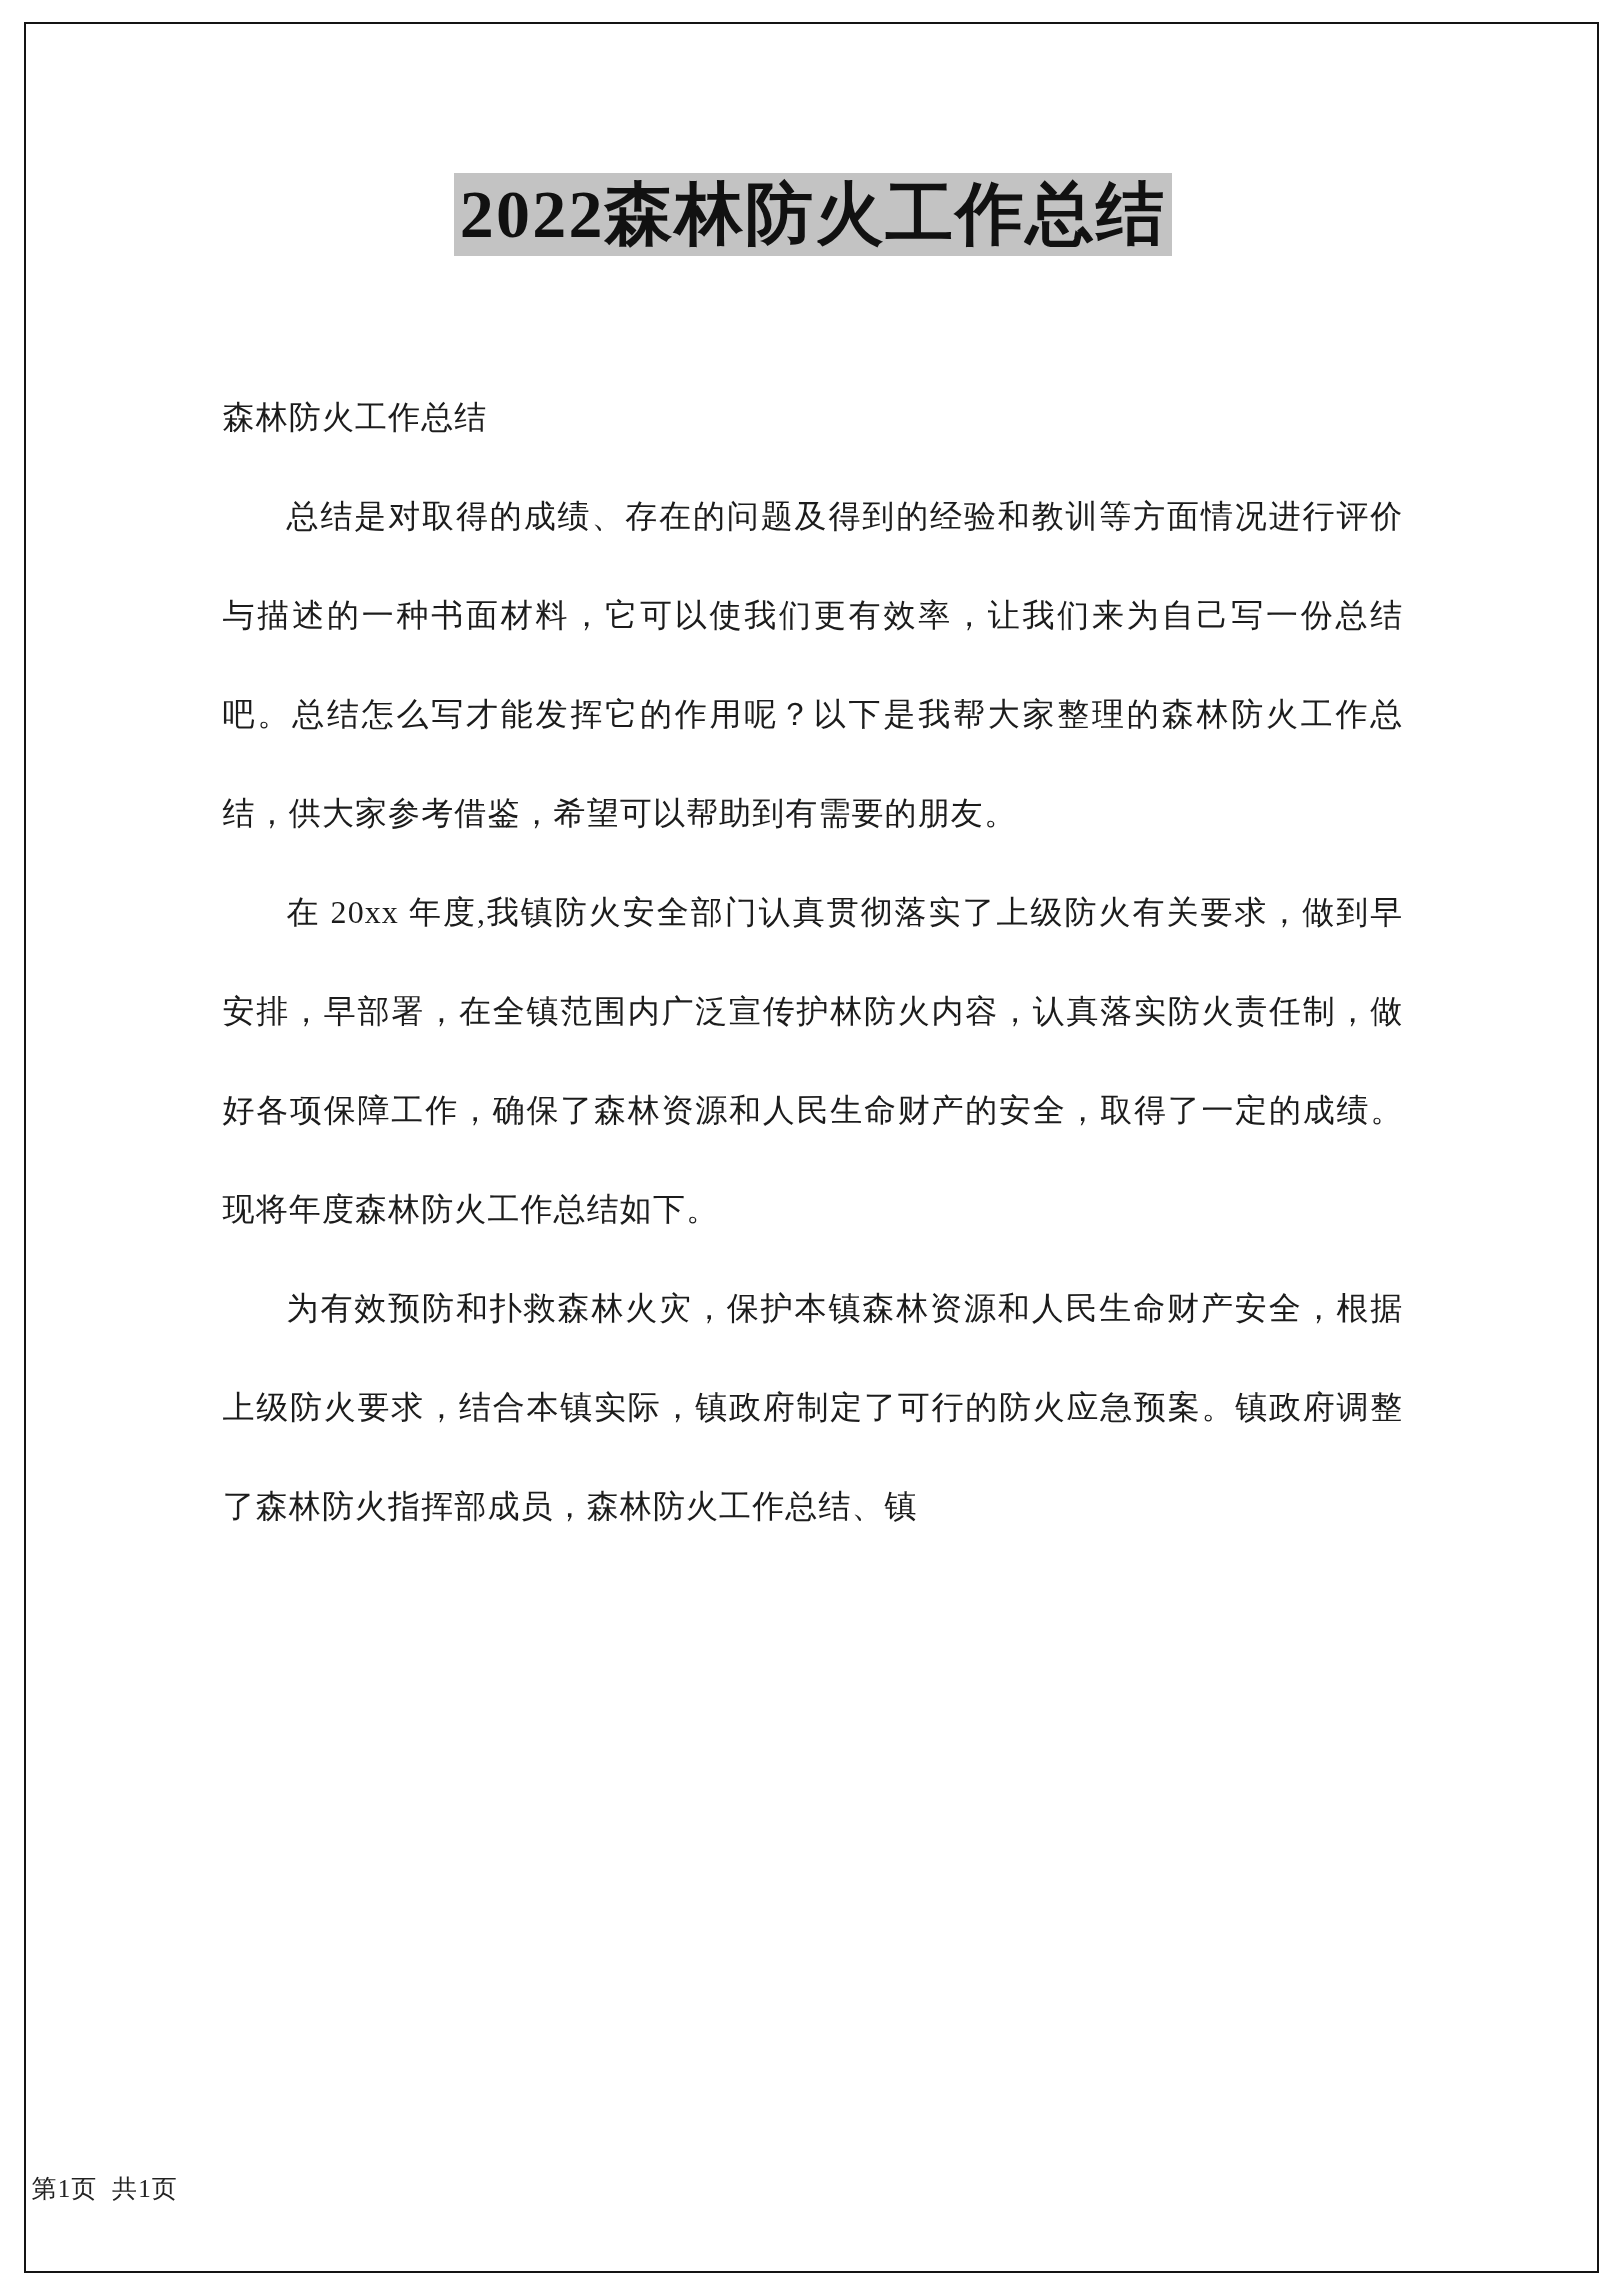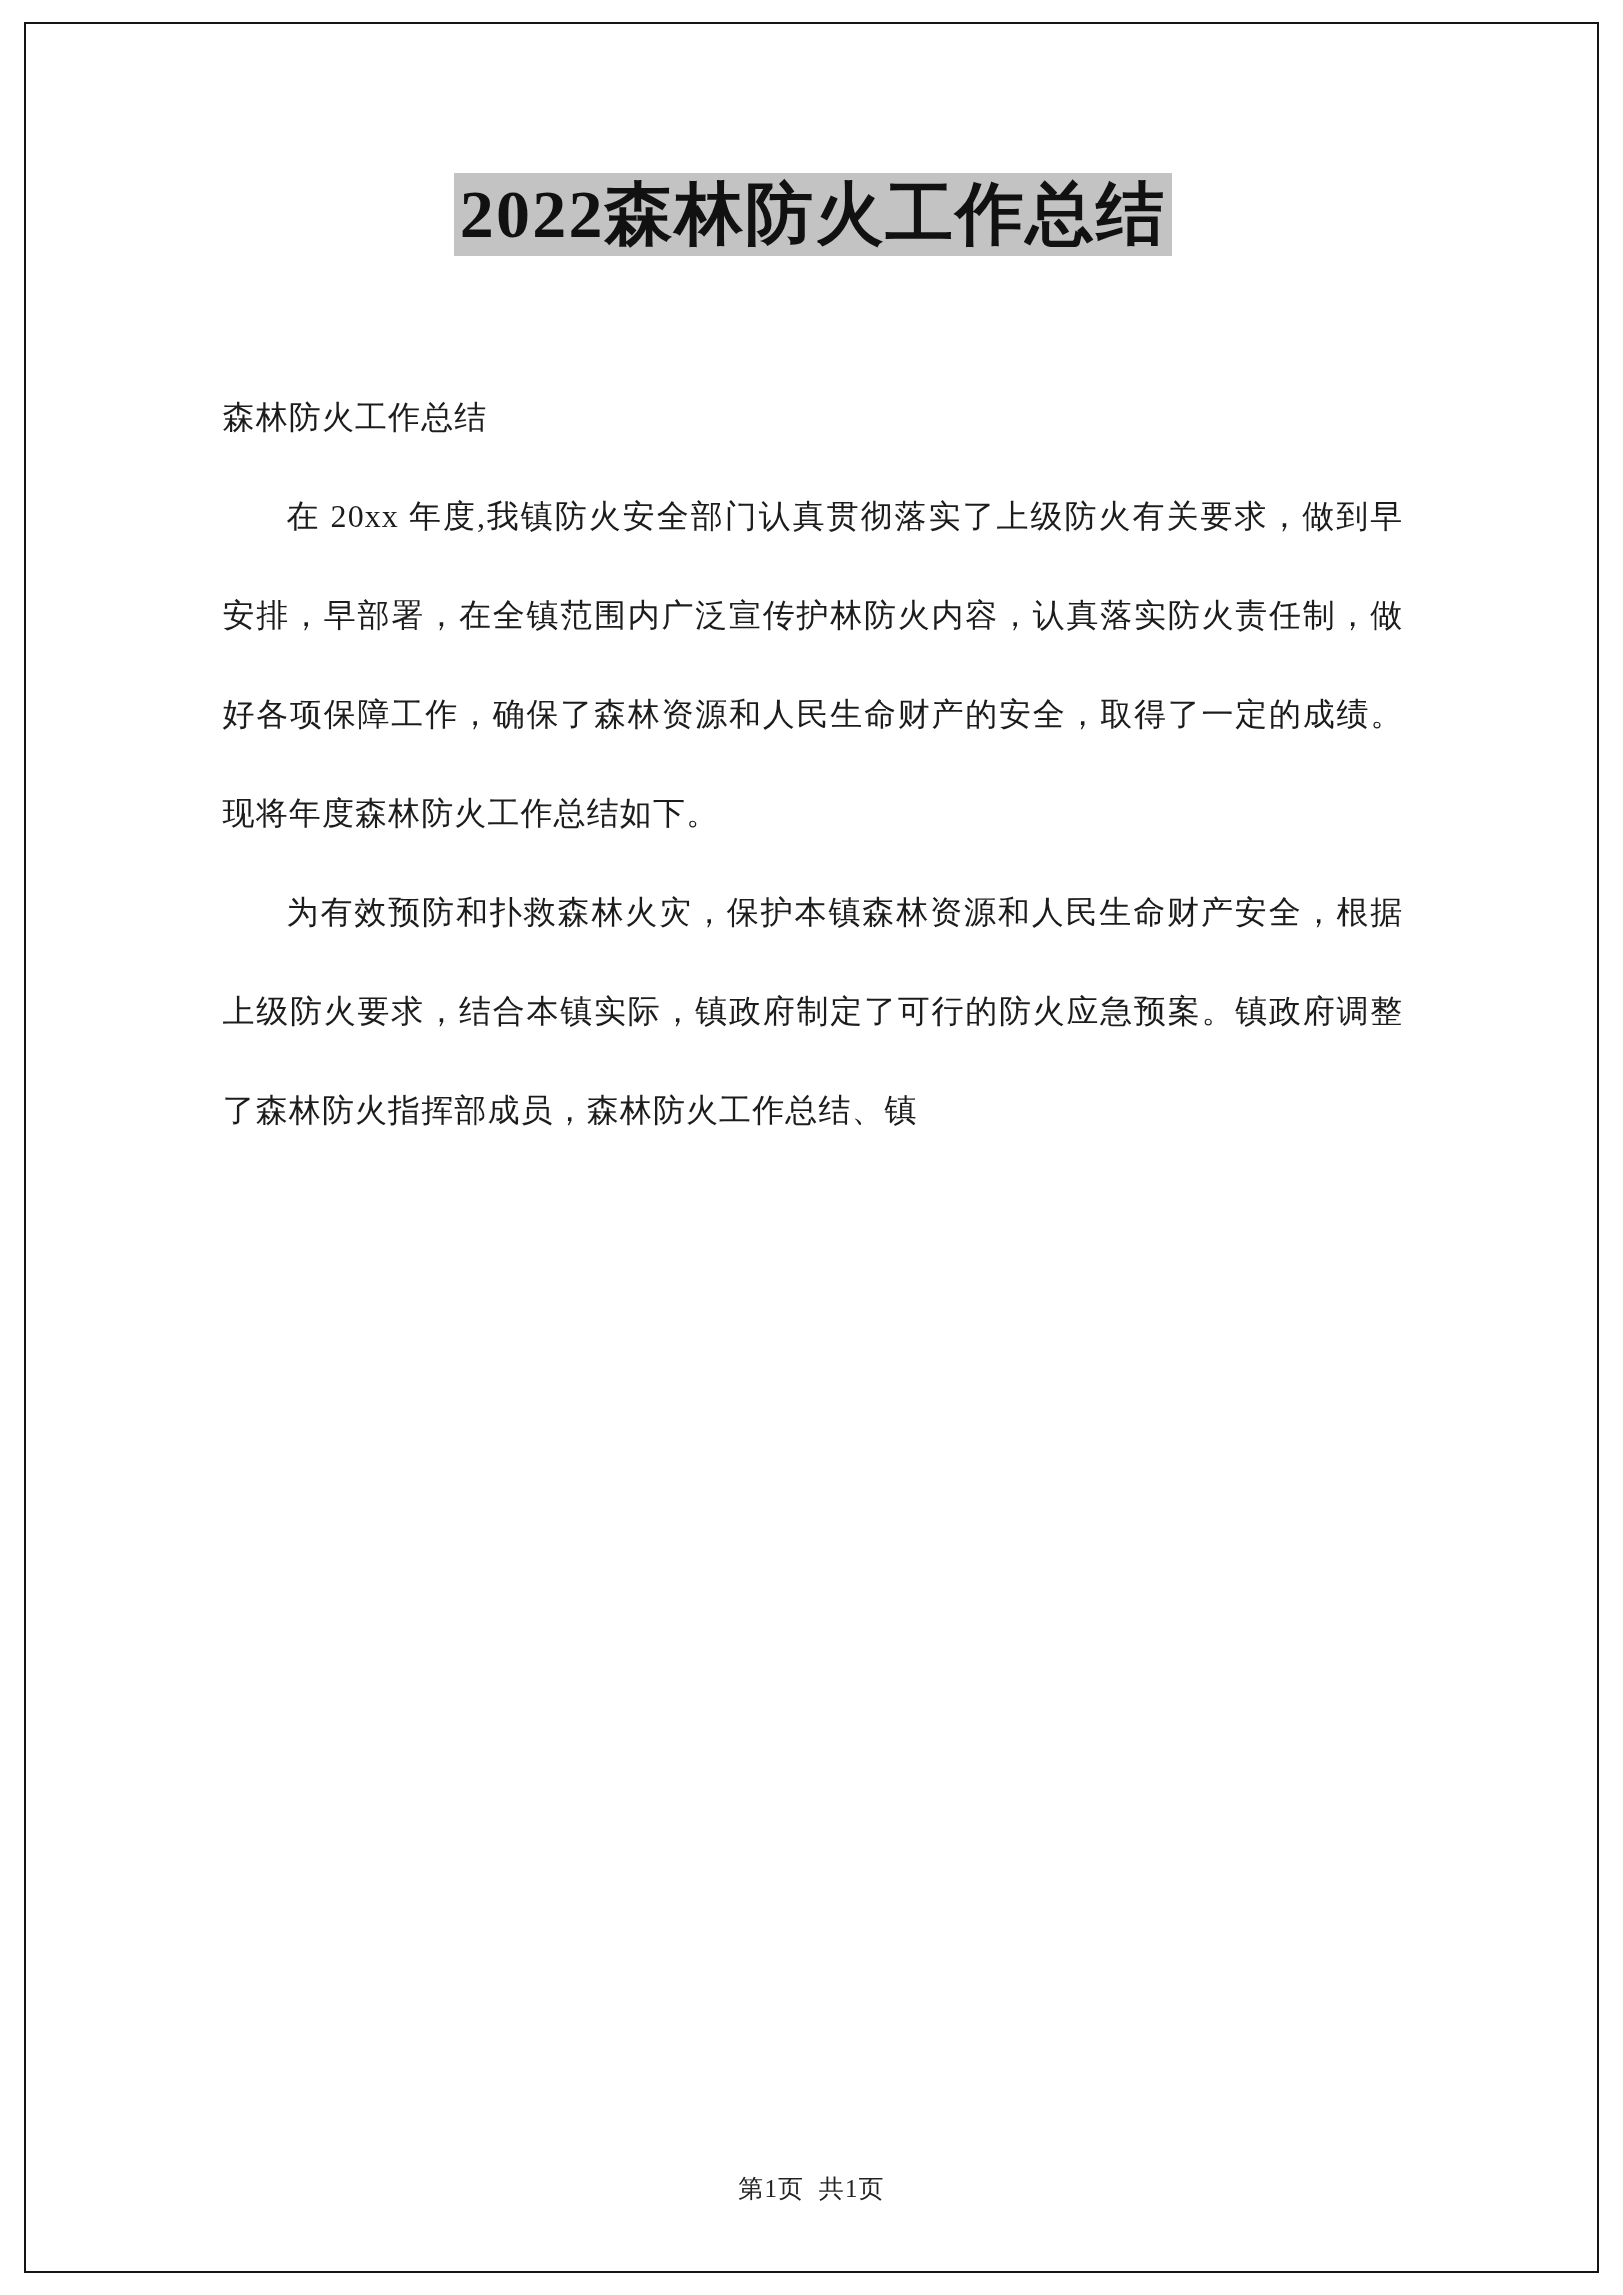--- a/index.html
+++ b/index.html
@@ -66,38 +66,39 @@
 
   .body-text p.section-gap {
     margin-top: 135px;
   }
 
   .page-footer {
     position: absolute;
     bottom: 66px;
     left: 0;
     right: 0;
-    text-align: center;
     font-size: 25px;
     color: #222222;
     white-space: pre;
     letter-spacing: 1.1px;
+    padding-left: 6px;
   }
 </style>
 </head>
 <body>
 
 <div class="doc-page">
   <div class="page-frame">
     <div class="page-content">
 
       <h1 class="doc-title"><span class="highlight">2022森林防火工作总结</span></h1>
 
       <div class="body-text">
         <p>森林防火工作总结</p>
+        <p class="indent">总结是对取得的成绩、存在的问题及得到的经验和教训等方面情况进行评价与描述的一种书面材料，它可以使我们更有效率，让我们来为自己写一份总结吧。总结怎么写才能发挥它的作用呢？以下是我帮大家整理的森林防火工作总结，供大家参考借鉴，希望可以帮助到有需要的朋友。</p>
         <p class="indent">在 20xx 年度,我镇防火安全部门认真贯彻落实了上级防火有关要求，做到早安排，早部署，在全镇范围内广泛宣传护林防火内容，认真落实防火责任制，做好各项保障工作，确保了森林资源和人民生命财产的安全，取得了一定的成绩。现将年度森林防火工作总结如下。</p>
         <p class="indent">为有效预防和扑救森林火灾，保护本镇森林资源和人民生命财产安全，根据上级防火要求，结合本镇实际，镇政府制定了可行的防火应急预案。镇政府调整了森林防火指挥部成员，森林防火工作总结、镇</p>
       </div>
 
     </div>
 
     <div class="page-footer">第1页  共1页</div>
   </div>
 </div>
 

